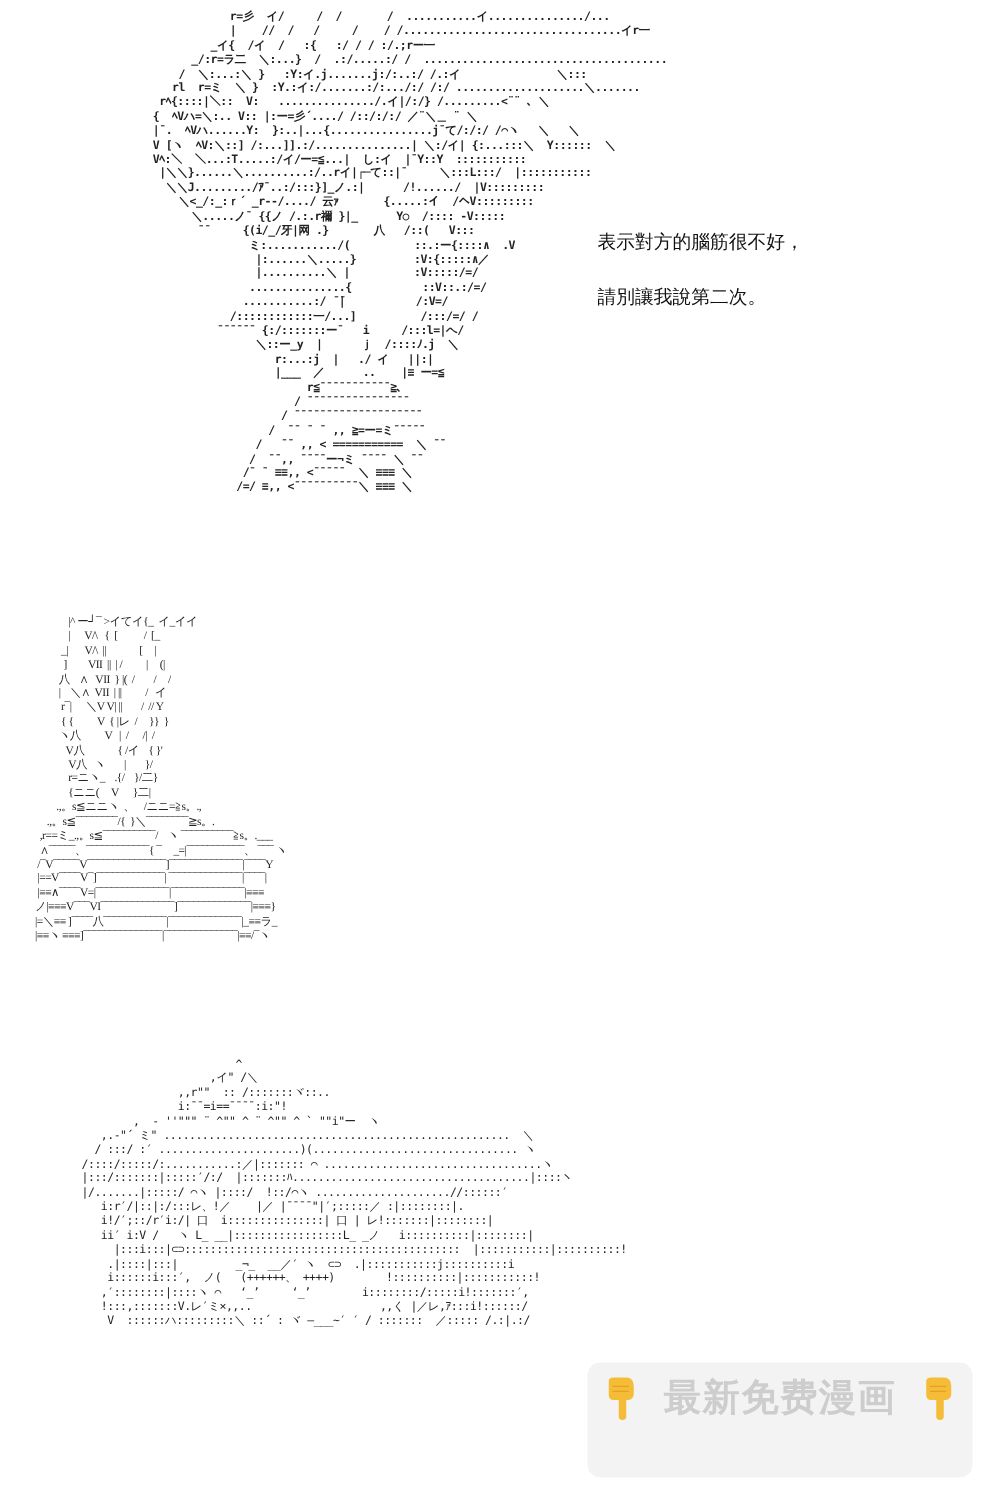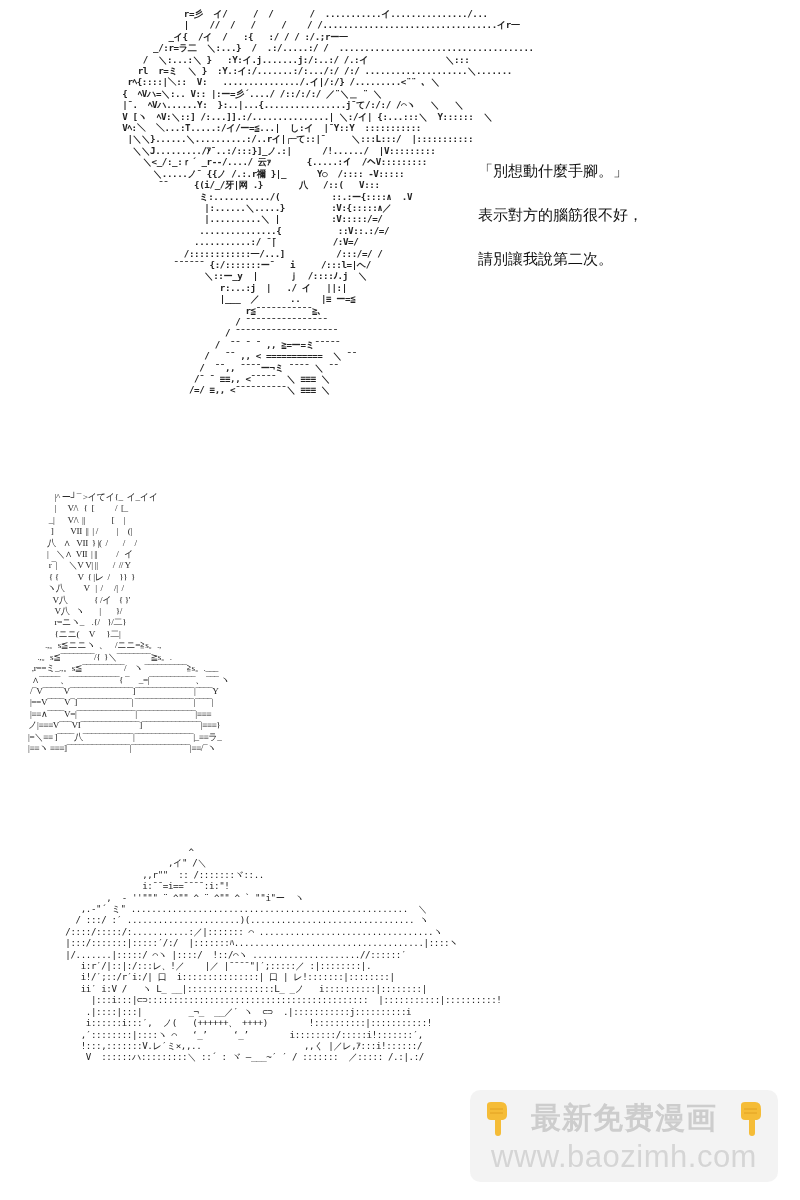--- a/index.html
+++ b/index.html
@@ -50,21 +50,20 @@
                      |___  ／      ..    |≡ ー=≦
                           r≦¯¯¯¯¯¯¯¯¯¯¯≧､
                         / ¯¯¯¯¯¯¯¯¯¯¯¯¯¯¯¯
                       / ¯¯¯¯¯¯¯¯¯¯¯¯¯¯¯¯¯¯¯¯
                     /  ¯¯ ¯ ¯ ,, ≧=ー=ミ¯¯¯¯¯
                   /   ¯¯ ,, &lt; ===========  ＼ ¯¯
                  /  ¯¯,, ¯¯¯¯ー¬ミ ¯¯¯¯ ＼ ¯¯
                 /¯ ¯ ≡≡,, &lt;¯¯¯¯¯  ＼ ≡≡≡ ＼
                /=/ ≡,, &lt;¯¯¯¯¯¯¯¯¯¯＼ ≡≡≡ ＼</pre>
   <div class="caption" style="left:478px; top:160px;">
-      <span class="line">「別想動什麼手腳。」</span>
       <span class="gap"></span>
       <span class="line">表示對方的腦筋很不好，</span>
       <span class="gap"></span>
       <span class="line">請別讓我說第二次。</span>
     </div>
 </div>
 
 <div class="panel" style="top:490px; height:310px;">
   <pre class="aa" style="left:28px; top:2px;font-family:Liberation Serif, serif;">              |^ ー┘¯ &gt;イてイ{_  イ_イイ
               |      V/\   {  [           /  [_
@@ -118,14 +117,13 @@
     <svg class="hand" viewBox="0 0 28 36">
       <path d="M4 4 Q4 1 8 1 L18 1 Q24 1 24 8 L24 14 Q24 18 20 19 L18 19 L18 32 Q18 35 15 35 Q12 35 12 32 L12 19 L8 19 Q4 19 4 15 Z" fill="#f5b727"></path>
       <path d="M7 8 L20 8 M7 12 L20 12" stroke="#e09a10" stroke-width="1" fill="none"></path>
     </svg>
     <span class="wm-title">最新免费漫画</span>
     <svg class="hand" viewBox="0 0 28 36">
       <path d="M4 4 Q4 1 8 1 L18 1 Q24 1 24 8 L24 14 Q24 18 20 19 L18 19 L18 32 Q18 35 15 35 Q12 35 12 32 L12 19 L8 19 Q4 19 4 15 Z" fill="#f5b727"></path>
       <path d="M7 8 L20 8 M7 12 L20 12" stroke="#e09a10" stroke-width="1" fill="none"></path>
     </svg>
   </div>
-  <div class="wm-url">www.baozimh.com</div>
 </div>
 
 </body></html>

